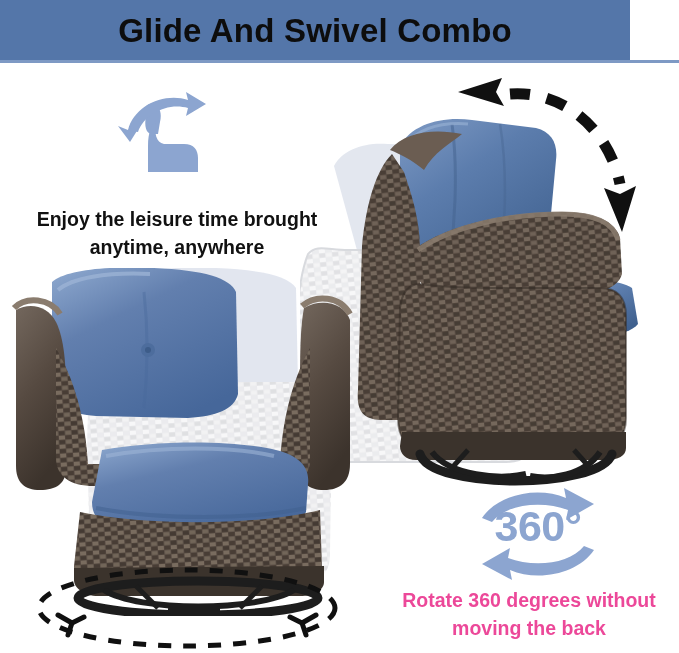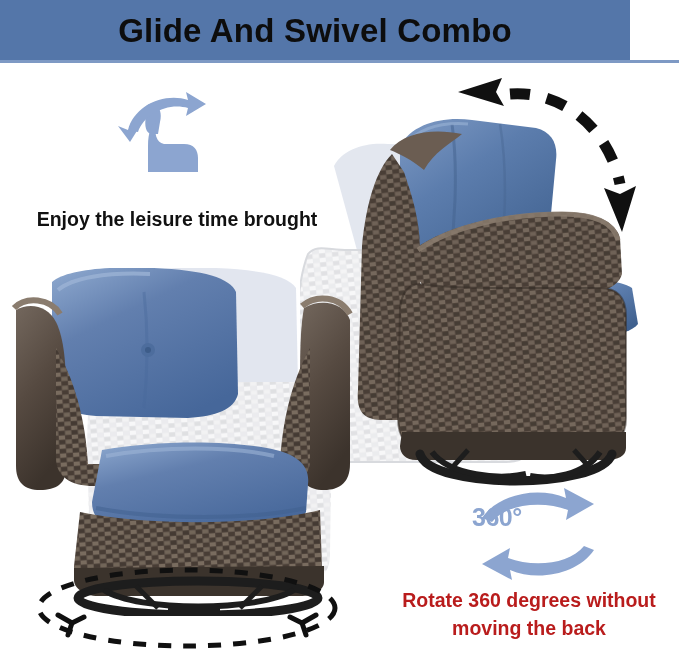--- a/index.html
+++ b/index.html
@@ -72,39 +72,39 @@
 
   
   .swivel-caption {
     position: absolute;
     left: 385px;
     top: 586px;
     width: 288px;
     text-align: center;
     font-size: 19.5px;
     font-weight: bold;
-    color: #b91c1c;
+    color: #ec4899;
     line-height: 1.45;
   }
 
   
   .rotate-icon {
     position: absolute;
     left: 472px;
     top: 488px;
     width: 132px;
     height: 92px;
   }
   .rotate-label {
     position: absolute;
     left: 472px;
     top: 505px;
     width: 132px;
-    text-align: left;
-    font-size: 25px;
+    text-align: center;
+    font-size: 43px;
     font-weight: bold;
     color: #8ca5d0;
     line-height: 1;
     letter-spacing: -0.5px;
   }
 
   
   .photo {
     position: absolute;
   }
@@ -333,20 +333,21 @@
       <g fill="#8ca5d0">
         <path d="M16 44 C22 20 52 6 76 14 L74 6 L94 18 L74 30 L76 22
                  C56 16 32 28 26 46 Z"></path>
         <path d="M16 44 L6 40 L18 56 L28 40 L20 42 Z"></path>
       </g>
     </svg>
   </div>
 
   <div class="glide-caption">
     <div>Enjoy the leisure time brought</div>
+    <div>anytime, anywhere</div>
   </div>
 
   <div class="rotate-icon">
     <svg width="132" height="92" viewBox="0 0 132 92" xmlns="http://www.w3.org/2000/svg">
 
       <path d="M10 30 C26 6 66 -2 94 10 L92 0 L122 16 L94 32 L96 22
                C70 12 34 16 20 34 Z" fill="#8ca5d0"></path>
 
       <path d="M122 62 C106 86 66 94 38 82 L40 92 L10 76 L38 60 L36 70
                C62 80 98 76 112 58 Z" fill="#8ca5d0"></path>

